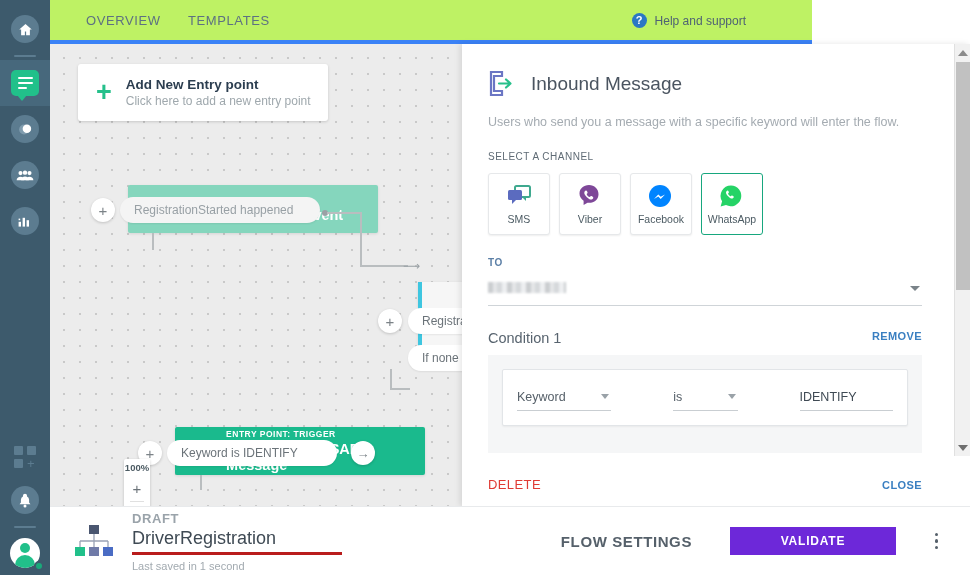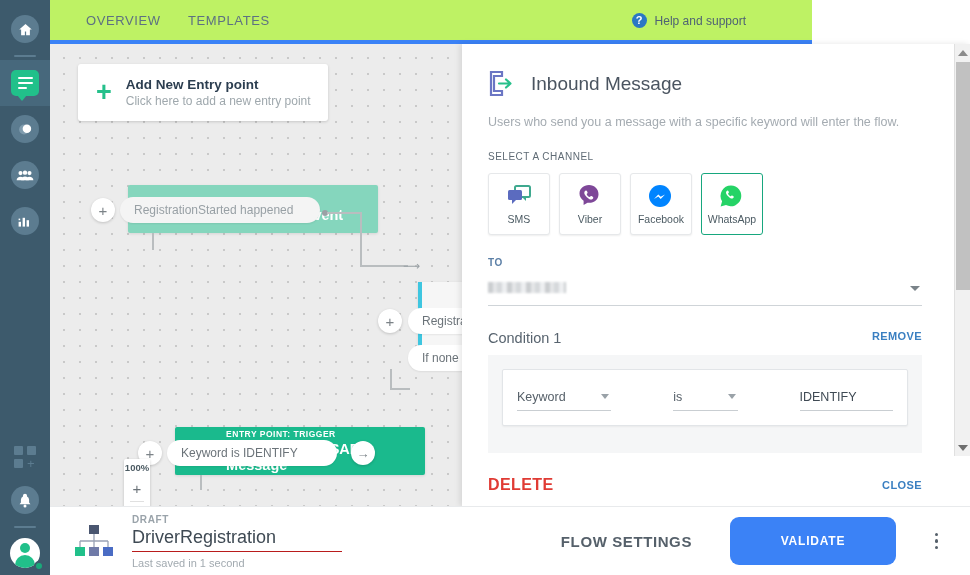--- a/index.html
+++ b/index.html
@@ -185,45 +185,45 @@
     font-size:12.5px; color:#566069;
   }
   #sel-field { width: 126px; margin-right: 14px; }
   #sel-op { width: 86px; margin-right: 14px; }
   #val-input { width: 125px; border-bottom:1px solid #c9ced2; height:26px; display:flex; align-items:center; font-size:12.5px; color:#3f4a54;}
   .sel .caret2 { position:absolute; right:2px; top:9px; width:0;height:0;
     border-left:4.5px solid transparent;border-right:4.5px solid transparent;border-top:5px solid #9aa2a8;}
 
   .p-footer { position:absolute; left:0; bottom:0; width:486px; height:44px; background:#fff;
     display:flex; align-items:center; justify-content:space-between; padding: 0 26px; border-top:1px solid #ffffff;}
-  .link-red { font-size:16px; font-weight:bold; color:#e03b34; letter-spacing:.4px;}
+  .link-red { font-size:13px; font-weight:normal; color:#e03b34; letter-spacing:.4px;}
 
   #panel-scrollbar { position:absolute; right:0; top:0; width: 16px; height: 412px; background:#f1f1f1; border-left:1px solid #e0e0e0;}
   .sb-arrow { width:16px; height:17px; display:flex;align-items:center;justify-content:center;}
   .sb-up { width:0;height:0;border-left:5px solid transparent;border-right:5px solid transparent;border-bottom:6px solid #8a8a8a;}
   .sb-down { width:0;height:0;border-left:5px solid transparent;border-right:5px solid transparent;border-top:6px solid #6e6e6e;}
   #sb-thumb { position:absolute; top:18px; left:1px; width:14px; height:228px; background:#c1c1c1;}
   #sb-arrow-down { position:absolute; bottom:0; left:0;}
 
   
   #bottombar {
     position:absolute; left:50px; top:506px; width:920px; height:69px; background:#fff;
     border-top:1px solid #e8eaec;
     display:flex; align-items:center;
   }
   .flow-ico { width:44px; height:34px; position:relative; margin-left: 22px;}
   .flow-meta { margin-left: 16px; }
-  .flow-draft { font-size:10px; font-weight:bold; color:#9aa3aa; letter-spacing:.6px;}
-  .flow-name { font-size:18px; color:#3f4a54; border-bottom:1px solid #b91c1c; padding-bottom:3px; width:210px; margin-top:2px;}
+  .flow-draft { font-size:13px; font-weight:bold; color:#9aa3aa; letter-spacing:.6px;}
+  .flow-name { font-size:18px; color:#3f4a54; border-bottom:3px solid #b91c1c; padding-bottom:3px; width:210px; margin-top:2px;}
   .flow-saved { font-size:11px; color:#a2aab0; margin-top:5px;}
   #flow-settings { position:absolute; right: 278px; font-size:15px; font-weight:bold; color:#55606a; letter-spacing:.6px;}
   #validate {
-    position:absolute; right: 74px; width:166px; height:48px; background:#3b82f6; color:#fff;
+    position:absolute; right: 74px; width:166px; height:28px; background:#6d28d9; color:#fff;
     font-size:12px; font-weight:bold; letter-spacing:.8px;
-    display:flex; align-items:center; justify-content:center; border-radius:9px;
+    display:flex; align-items:center; justify-content:center; border-radius:0;
   }
   #kebab { position:absolute; right: 32px; display:flex; flex-direction:column; gap:3px;}
   #kebab i { width:3.5px; height:3.5px; border-radius:50%; background:#55606a; display:block;}
 </style>
 </head>
 <body>
 
 <div id="app">
 
   <div id="rail">

